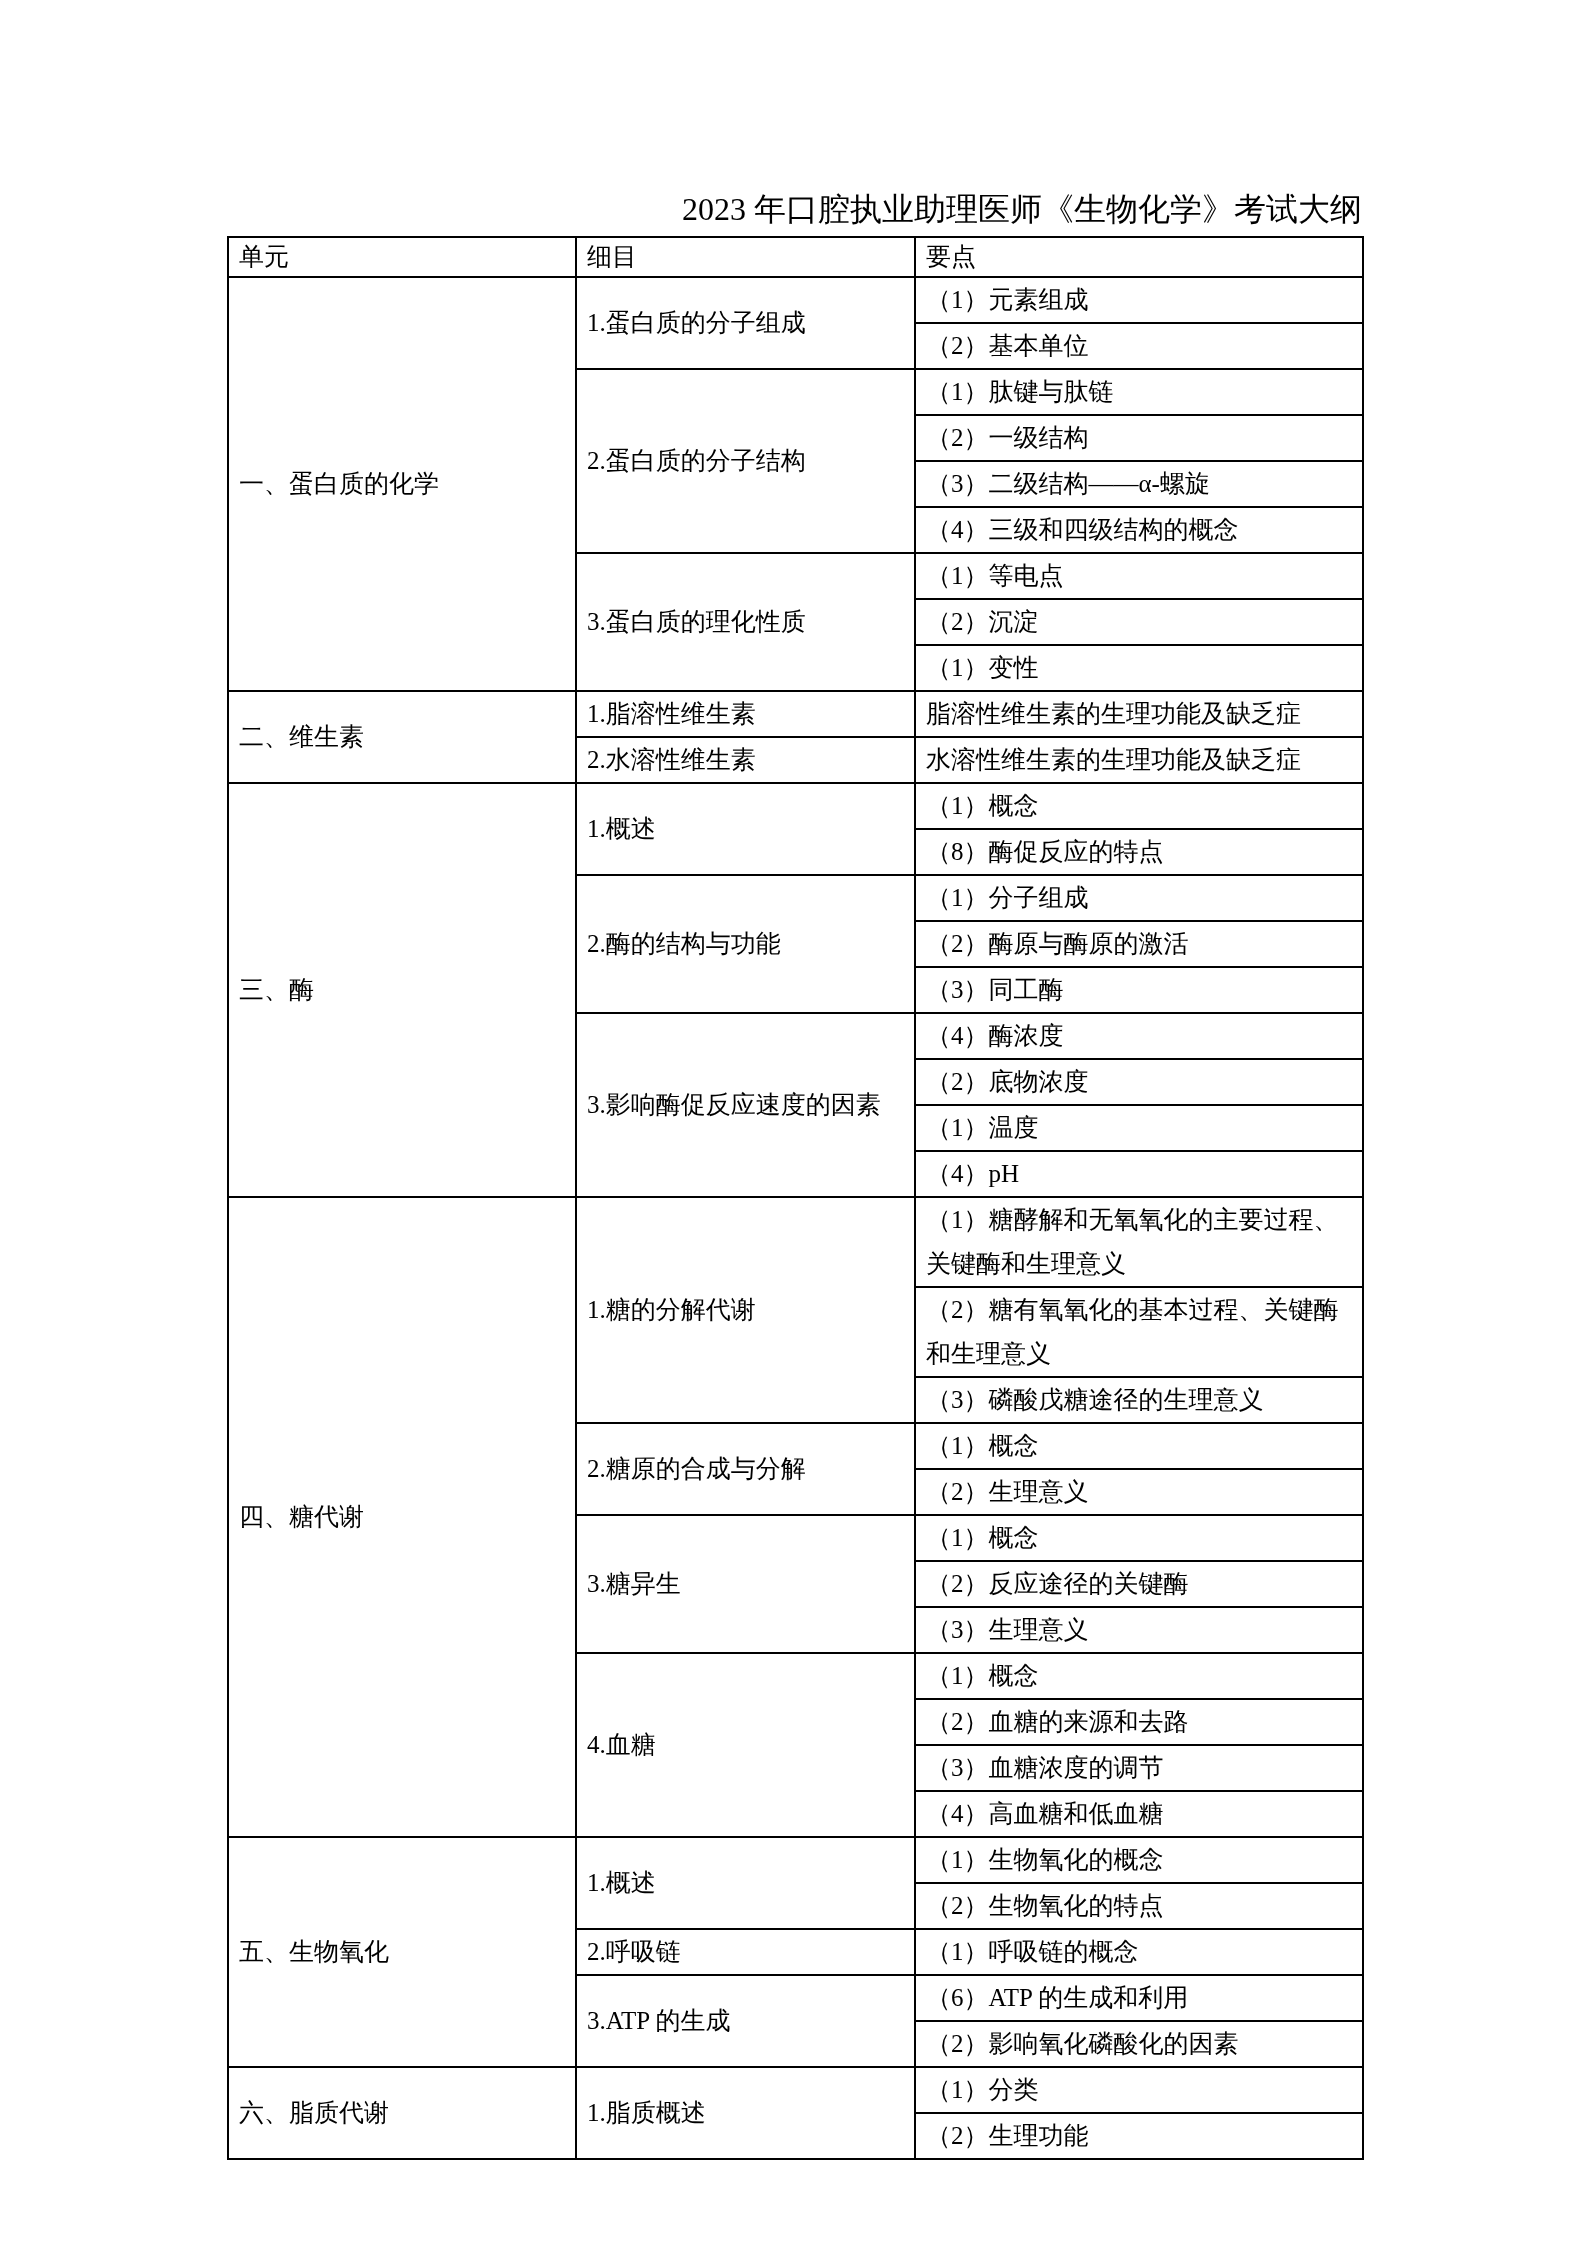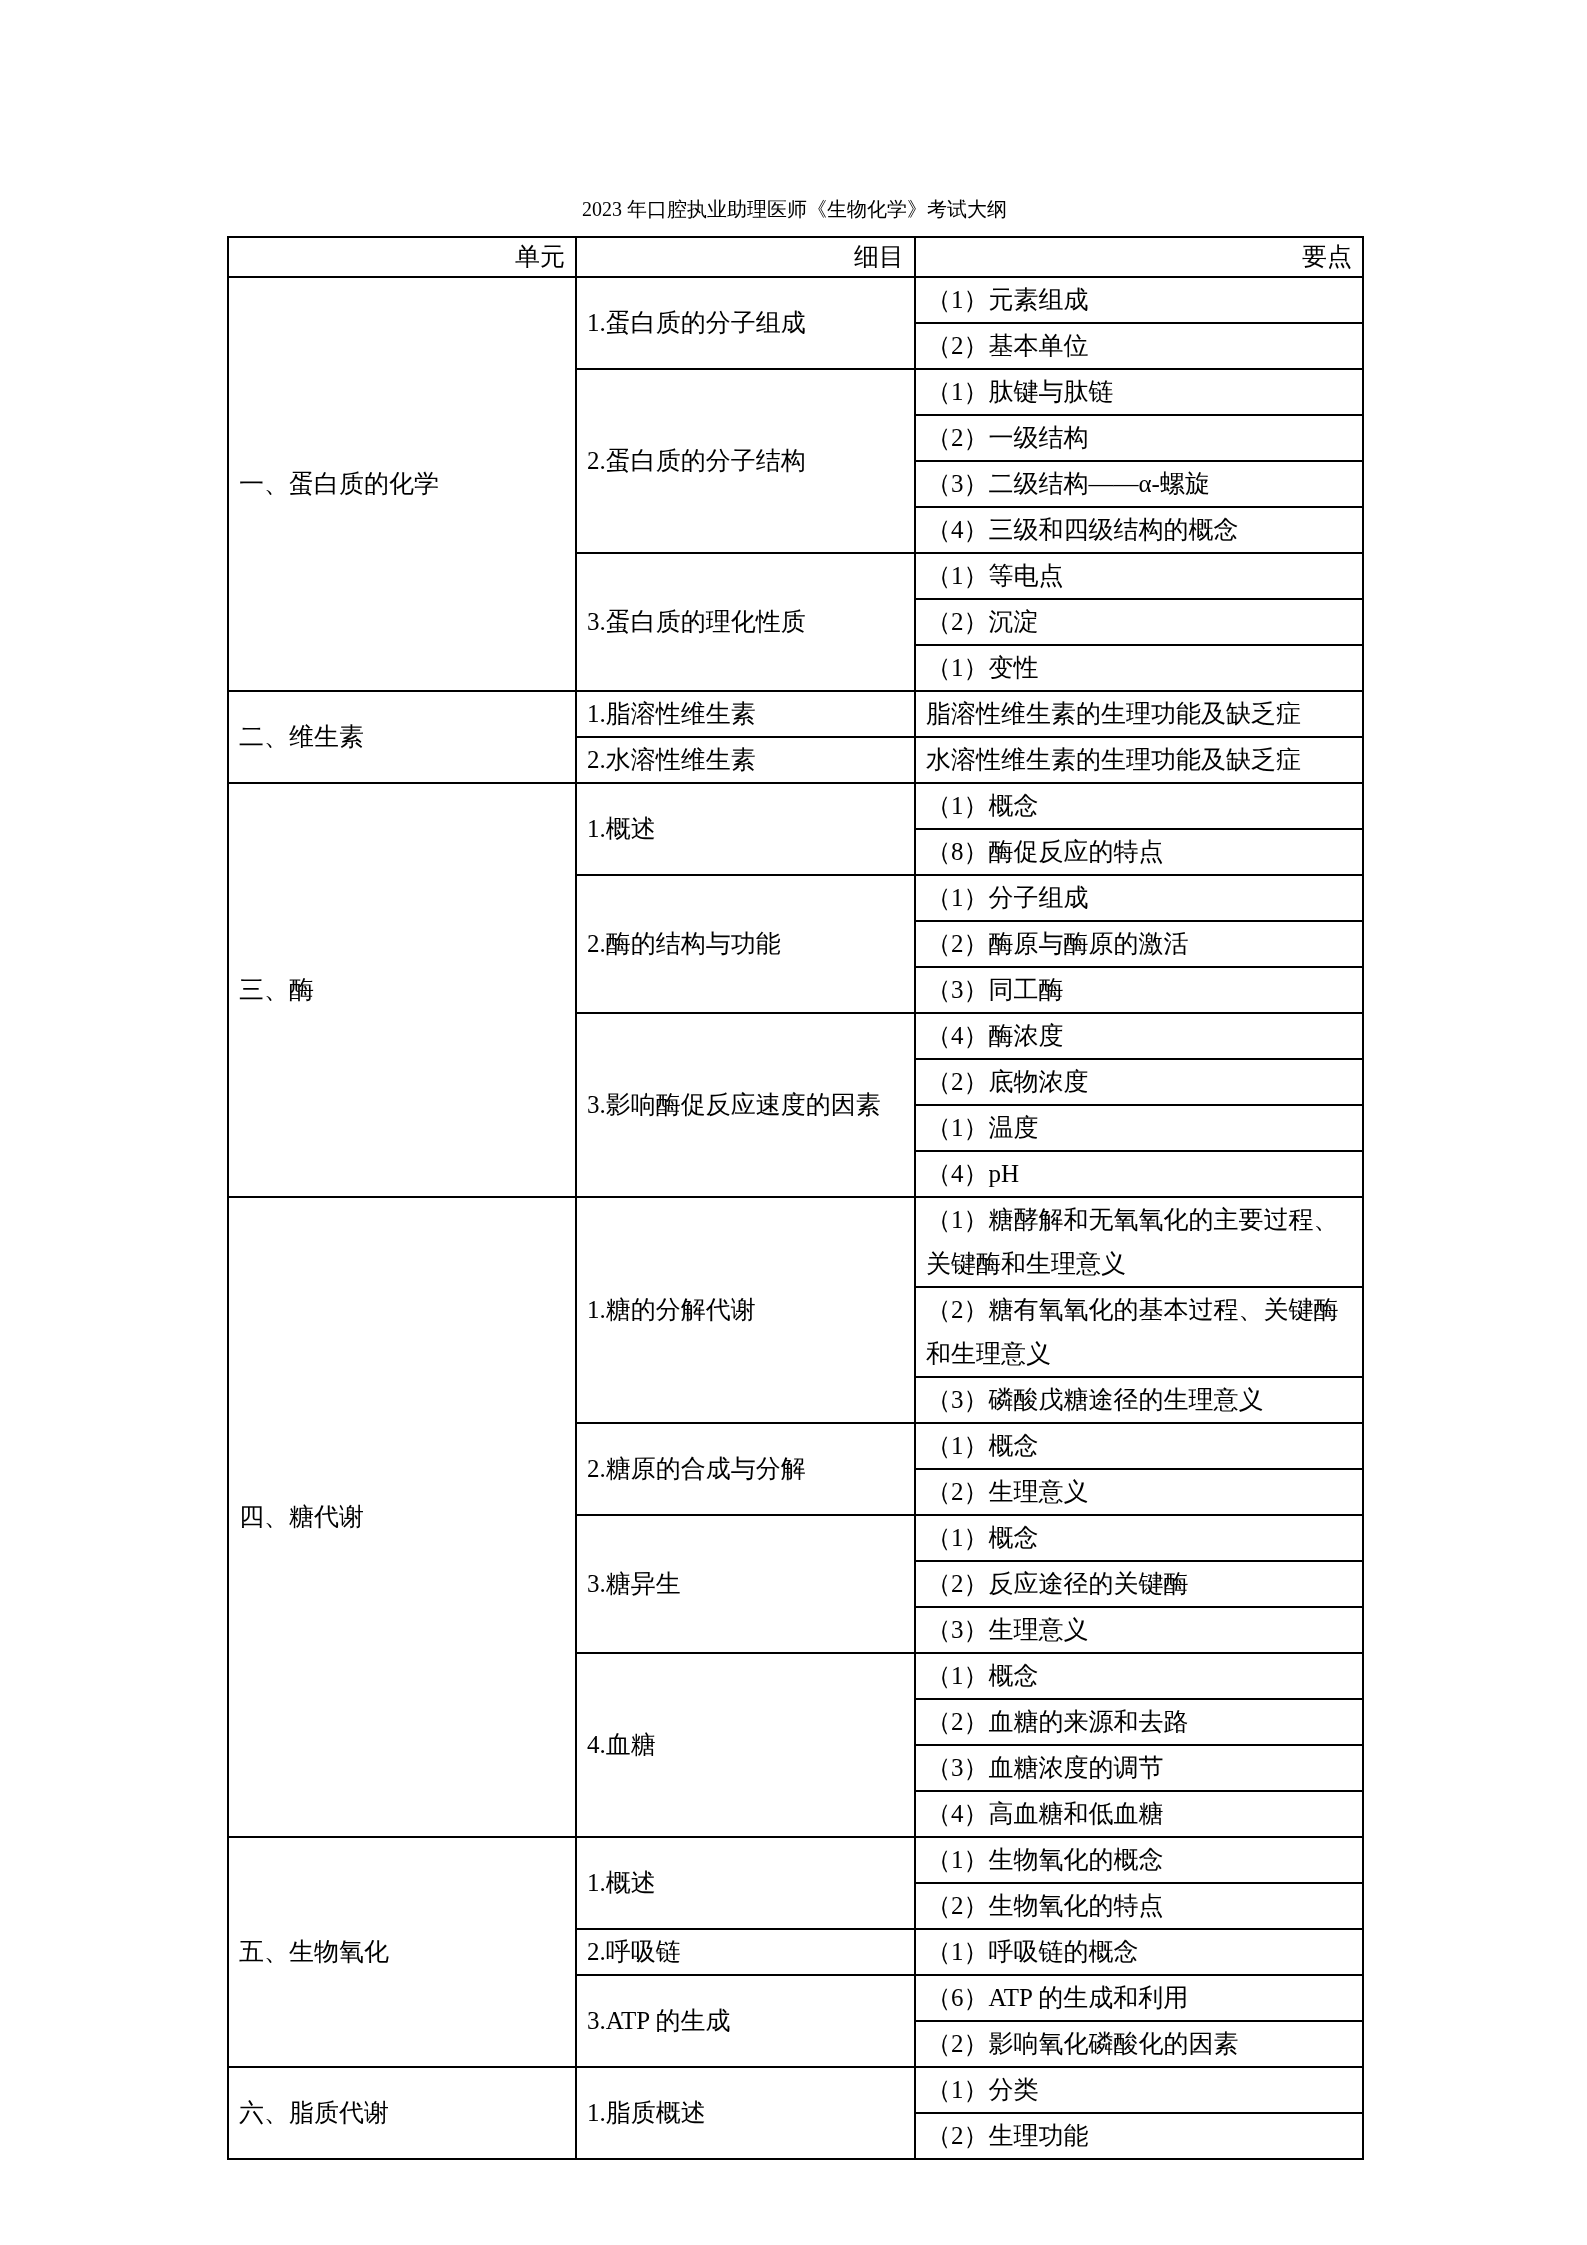--- a/index.html
+++ b/index.html
@@ -14,22 +14,22 @@
     color: #000000;
     position: relative;
   }
   .doc {
     width: 1135px;
     margin-left: 227px;
   }
   .doc-title {
     padding-top: 192px;
     margin-bottom: 10px;
-    text-align: center;
-    font-size: 20px;
+    text-align: right;
+    font-size: 32px;
     line-height: 34px;
     white-space: nowrap;
   }
   table.outline {
     border-collapse: collapse;
     table-layout: fixed;
     width: 1135px;
   }
   table.outline th,
   table.outline td {
@@ -37,21 +37,20 @@
     font-size: 25px;
     font-weight: normal;
     text-align: left;
     vertical-align: middle;
     padding: 0 10px;
     overflow: hidden;
   }
   table.outline th {
     height: 38px;
     line-height: 38px;
-    text-align: right;
   }
   table.outline td {
     line-height: 42px;
   }
   td.unit-cell, td.detail-cell {
     line-height: 44px;
   }
   td.point-cell {
     height: 44px;
     border-radius: 20px;

